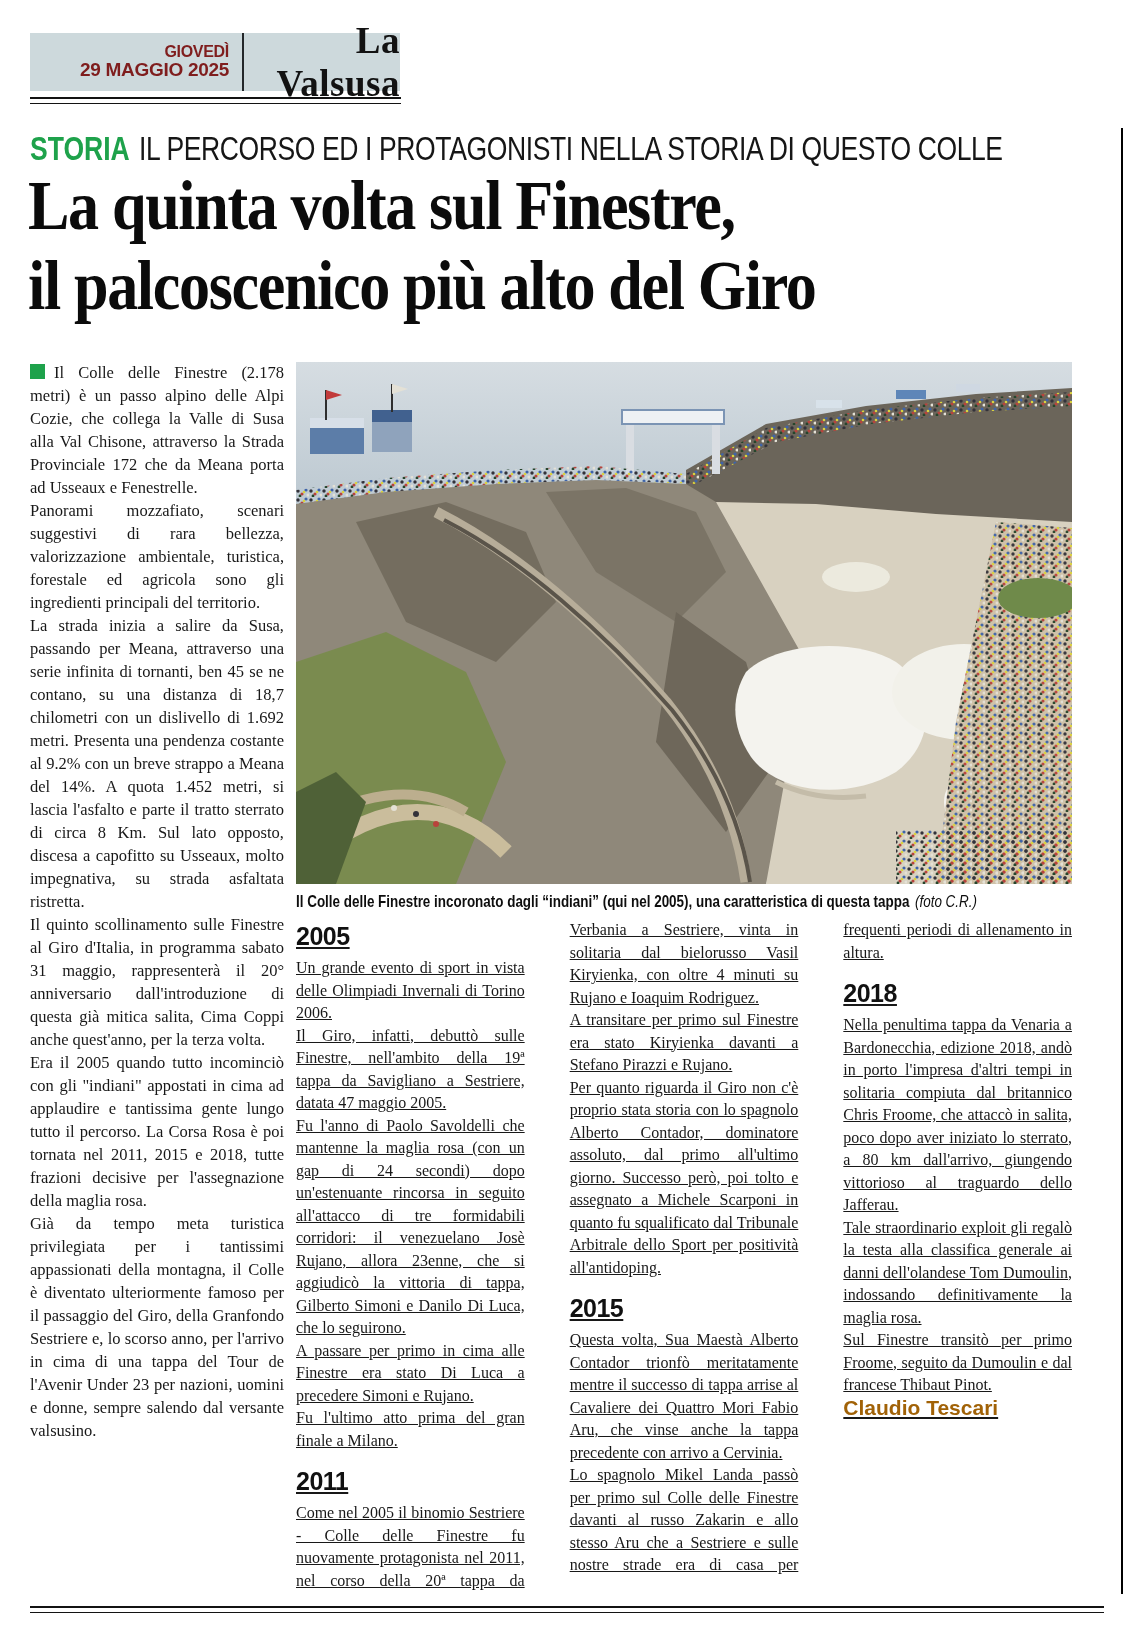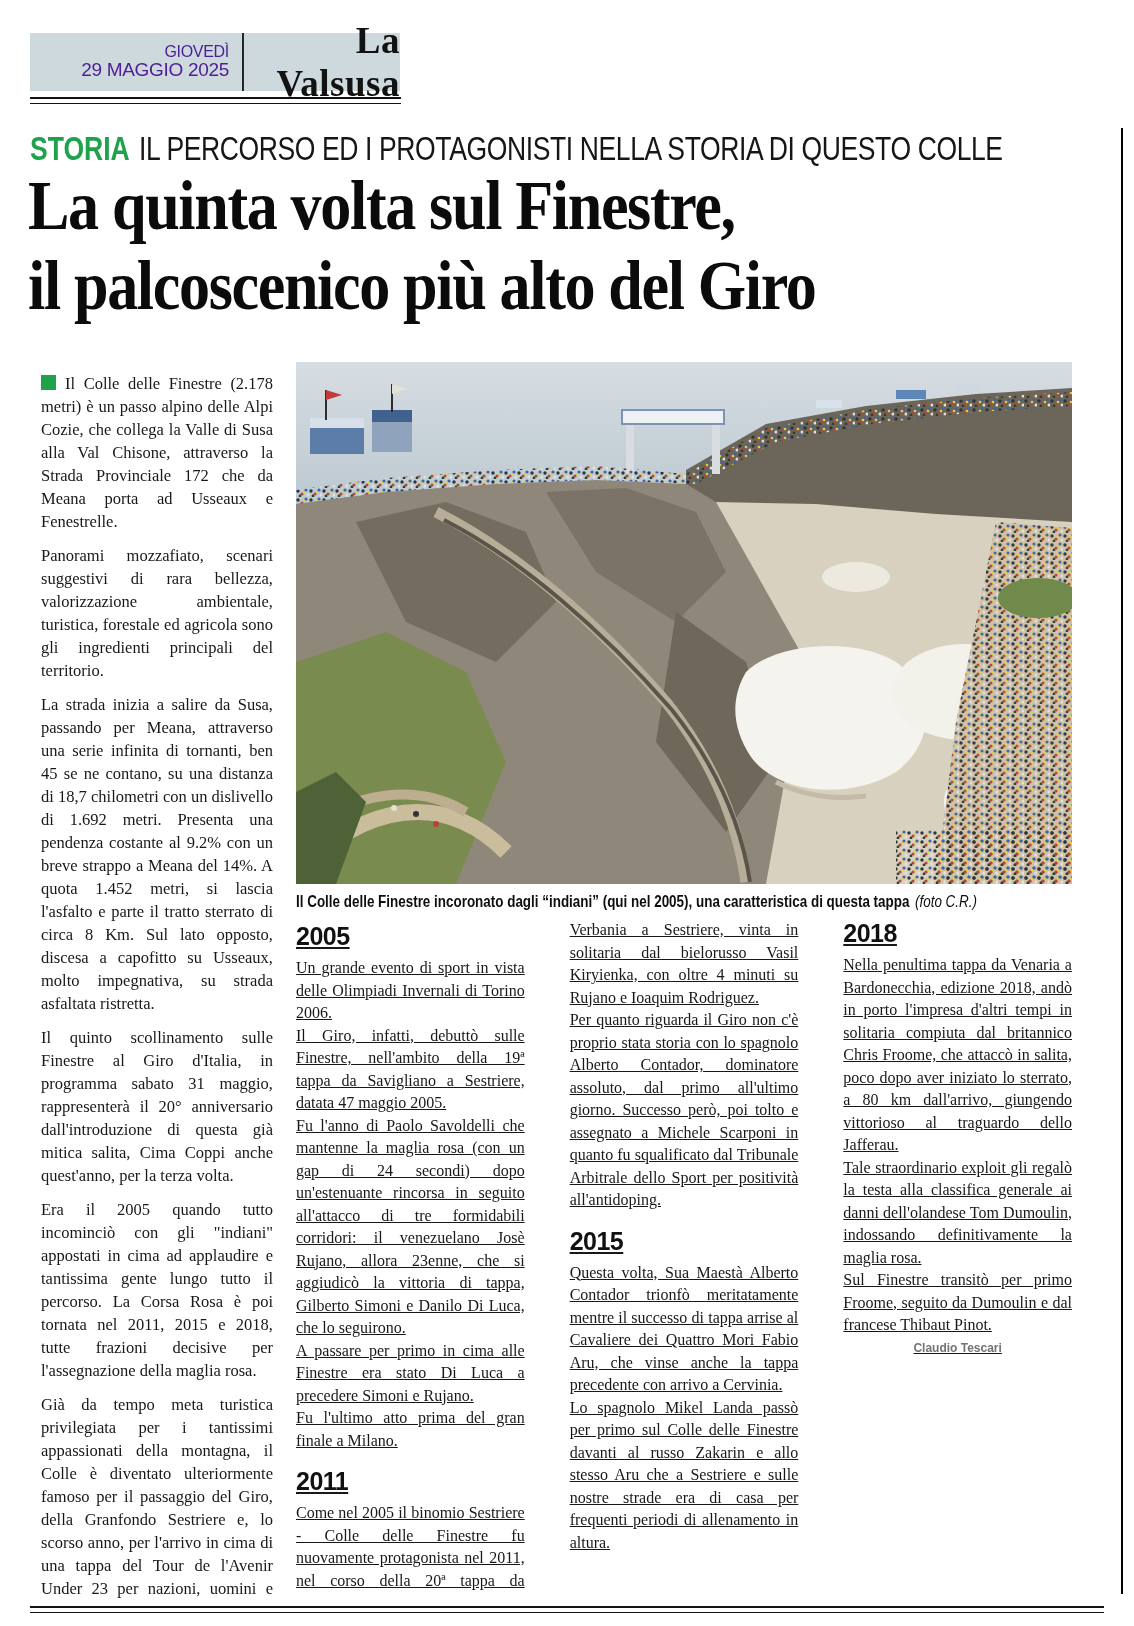--- a/index.html
+++ b/index.html
@@ -11,21 +11,21 @@
   }
   .page { position:absolute; inset:0; overflow:hidden; }
 
   
   .masthead {
     position:absolute; left:30px; top:33px; width:370px; height:58px;
     background:#cdd9dc; display:flex; align-items:center;
   }
   .m-date {
     width:212px; text-align:right; padding-right:13px;
-    font-weight:400; color:#4c1d95; line-height:1.08;
+    font-weight:700; color:#7f1d1d; line-height:1.08;
     letter-spacing:-0.3px;
   }
   .m-day { font-size:16px; display:block; }
   .m-date-line { font-size:19px; display:block; }
   .m-divider { width:2px; align-self:stretch; background:#23272a; }
   .m-logo {
     flex:1; text-align:right;
     font-family:"Liberation Serif", serif; font-weight:700;
     font-size:37px; color:#121212; letter-spacing:0.5px;
   }
@@ -49,21 +49,21 @@
     letter-spacing:-1.5px; white-space:nowrap;
     transform:scaleX(0.9); transform-origin:left top;
   }
 
   
   .lead-col {
     position:absolute; left:30px; top:361px; width:254px; height:1238px;
     font-family:"Liberation Serif", serif; font-size:16.5px; line-height:23px;
     text-align:justify; color:#181818; overflow:hidden;
   }
-  .lead-col p { margin:11px; }
+  .lead-col p { margin:0; }
   .psq {
     display:inline-block; width:15px; height:15px; background:#1ea24b;
     margin-right:9px; vertical-align:-1px;
   }
 
   
   .photo {
     position:absolute; left:296px; top:362px; width:776px; height:522px;
     overflow:hidden; background:#c7d0d6;
   }
@@ -90,22 +90,22 @@
   }
   .article-flow p { margin:0; }
   .year-head {
     font-family:"Liberation Sans", sans-serif; font-weight:800;
     font-size:25px; line-height:28px; color:#111;
     margin:15px 0 7px 0; letter-spacing:-0.5px;
     break-after:avoid;
   }
   section:first-child .year-head { margin-top:3px; }
   .byline {
-    text-align:center; font-family:"Liberation Sans", sans-serif;
-    font-weight:700; font-size:12px; margin-top:4px; color:#737373;
+    text-align:left; font-family:"Liberation Sans", sans-serif;
+    font-weight:700; font-size:21px; margin-top:4px; color:#a16207;
   }
 
   
   .v-rule { position:absolute; left:1121px; top:128px; width:2px; height:1466px; background:#000; }
   .bottom-rule-a { position:absolute; left:30px; top:1606px; width:1074px; height:2px; background:#131313; }
   .bottom-rule-b { position:absolute; left:30px; top:1612px; width:1074px; height:1px; background:#131313; }
 </style>
 </head>
 <body>
 
@@ -221,20 +221,21 @@
       <h3 class="year-head">2005</h3>
       <p>Un grande evento di sport in vista delle Olimpiadi Invernali di Torino 2006.</p>
       <p>Il Giro, infatti, debuttò sulle Finestre, nell'ambito della 19ª tappa da Savigliano a Sestriere, datata 47 maggio 2005.</p>
       <p>Fu l'anno di Paolo Savoldelli che mantenne la maglia rosa (con un gap di 24 secondi) dopo un'estenuante rincorsa in seguito all'attacco di tre formidabili corridori: il venezuelano Josè Rujano, allora 23enne, che si aggiudicò la vittoria di tappa, Gilberto Simoni e Danilo Di Luca, che lo seguirono.</p>
       <p>A passare per primo in cima alle Finestre era stato Di Luca a precedere Simoni e Rujano.</p>
       <p>Fu l'ultimo atto prima del gran finale a Milano.</p>
     </section>
     <section>
       <h3 class="year-head">2011</h3>
       <p>Come nel 2005 il binomio Sestriere - Colle delle Finestre fu nuovamente protagonista nel 2011, nel corso della 20ª tappa da Verbania a Sestriere, vinta in solitaria dal bielorusso Vasil Kiryienka, con oltre 4 minuti su Rujano e Ioaquim Rodriguez.</p>
+      <p>A transitare per primo sul Finestre era stato Kiryienka davanti a Stefano Pirazzi e Rujano.</p>
       <p>Per quanto riguarda il Giro non c'è proprio stata storia con lo spagnolo Alberto Contador, dominatore assoluto, dal primo all'ultimo giorno. Successo però, poi tolto e assegnato a Michele Scarponi in quanto fu squalificato dal Tribunale Arbitrale dello Sport per positività all'antidoping.</p>
     </section>
     <section>
       <h3 class="year-head">2015</h3>
       <p>Questa volta, Sua Maestà Alberto Contador trionfò meritatamente mentre il successo di tappa arrise al Cavaliere dei Quattro Mori Fabio Aru, che vinse anche la tappa precedente con arrivo a Cervinia.</p>
       <p>Lo spagnolo Mikel Landa passò per primo sul Colle delle Finestre davanti al russo Zakarin e allo stesso Aru che a Sestriere e sulle nostre strade era di casa per frequenti periodi di allenamento in altura.</p>
     </section>
     <section>
       <h3 class="year-head">2018</h3>
       <p>Nella penultima tappa da Venaria a Bardonecchia, edizione 2018, andò in porto l'impresa d'altri tempi in solitaria compiuta dal britannico Chris Froome, che attaccò in salita, poco dopo aver iniziato lo sterrato, a 80 km dall'arrivo, giungendo vittorioso al traguardo dello Jafferau.</p>

